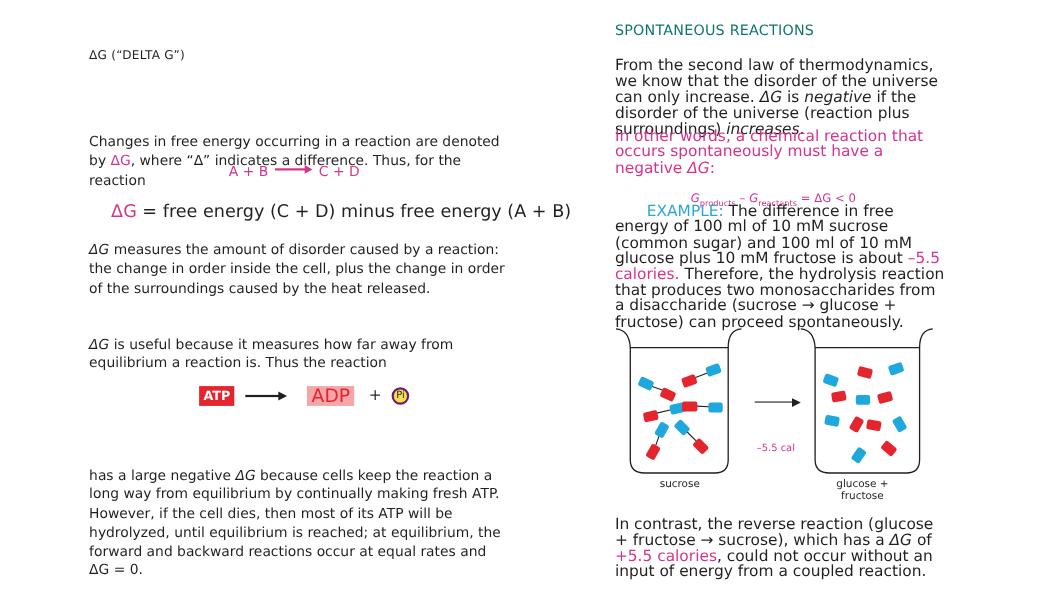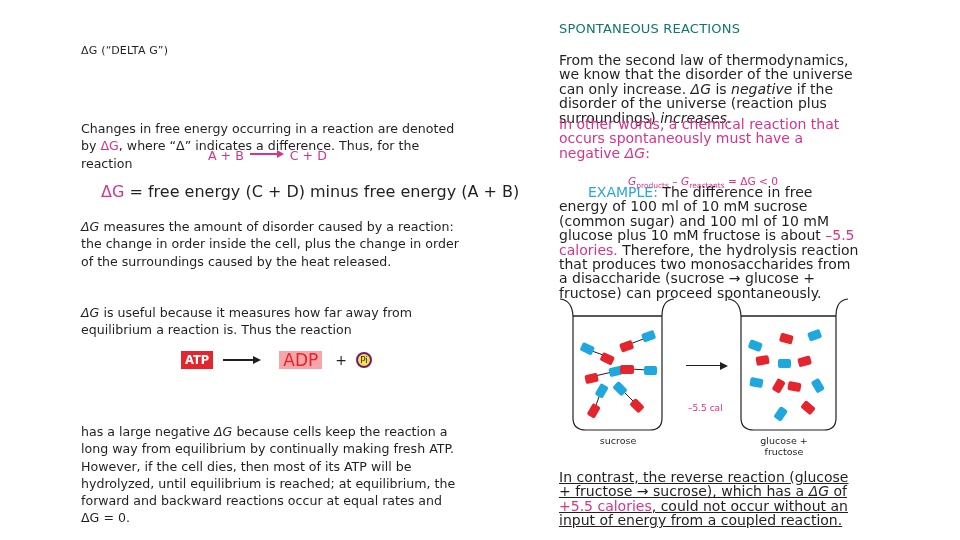--- a/index.html
+++ b/index.html
@@ -63,21 +63,21 @@
       position: absolute; left: 559px; top: 21px;
       font-size: 13px; letter-spacing: 0.2px; color: #0f766e;
     }
     .rp {
       position: absolute; left: 559px; width: 300px;
       font-size: 14px; line-height: 14.4px; color: #231f20;
     }
     #rp1 { top: 53px; }
     #rp2 { top: 117px; color: #d6338c; }
     #rp3 { top: 185px; }
-    #rp4 { top: 470px; text-decoration: underline; }
+    #rp4 { top: 470px; }
 
     #eq-g {
       position: absolute; left: 628px; top: 175px;
       font-size: 10.6px; color: #d6338c;
     }
     #eq-g sub { font-size: 7.5px; vertical-align: -3px; }
 
     
     .beaker {
       position: absolute; top: 296px;

